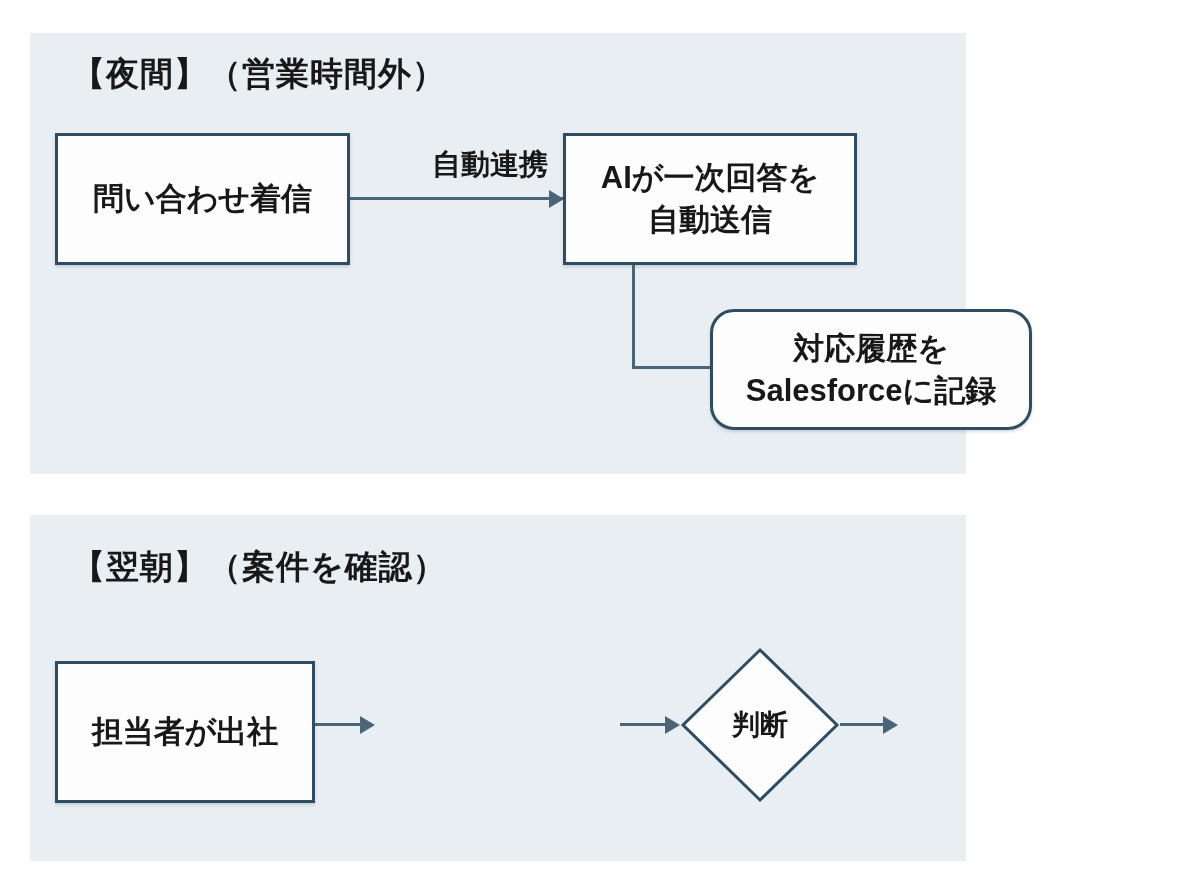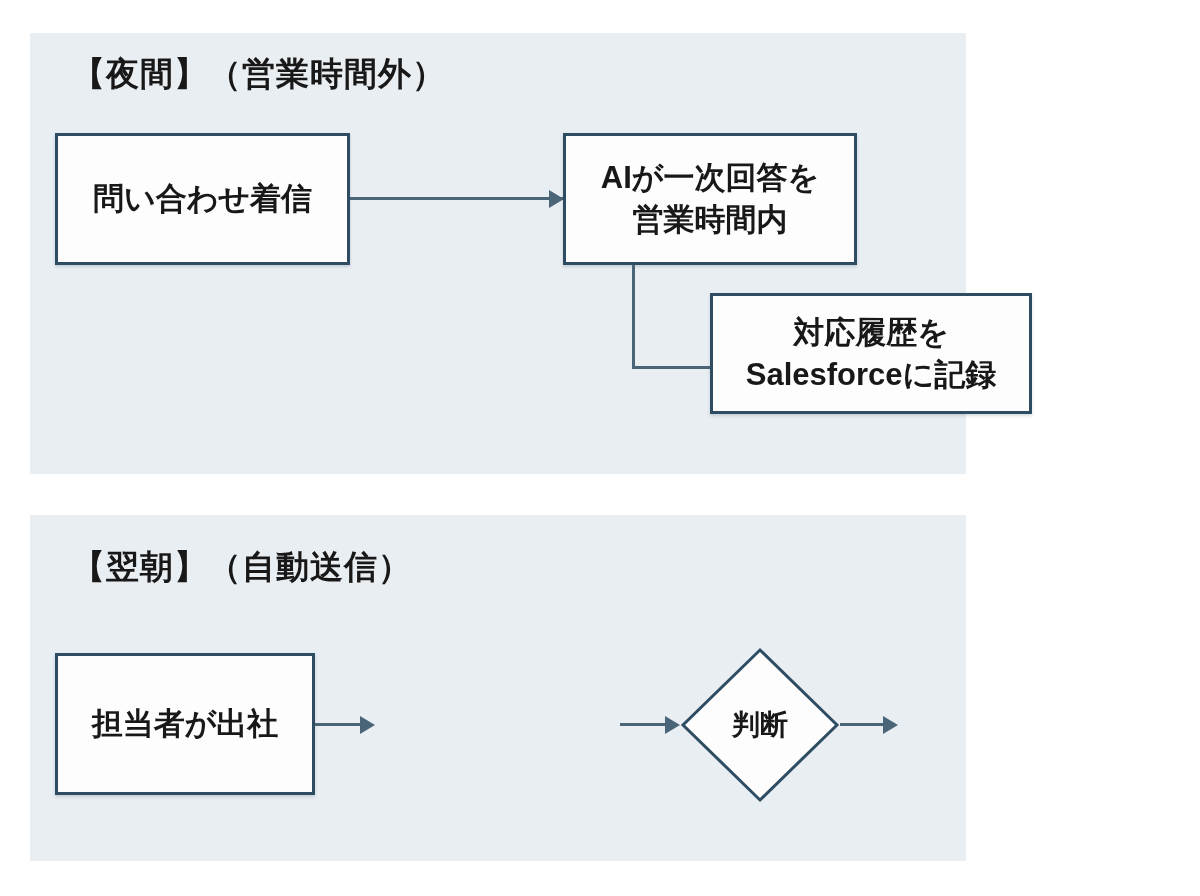--- a/index.html
+++ b/index.html
@@ -44,24 +44,24 @@
     text-align: center;
     font-size: 31px;
     font-weight: 700;
     line-height: 1.35;
     white-space: pre-line;
   }
 
   
   #box-inquiry  { left: 25px;  top: 100px; width: 295px; height: 132px; font-family: Liberation Serif, serif; }
   #box-ai-reply { left: 533px; top: 100px; width: 294px; height: 132px; }
-  #box-history  { left: 680px; top: 260px; width: 322px; height: 121px; }
+  #box-history  { left: 680px; top: 276px; width: 322px; height: 121px; border-radius: 24px; }
 
   
-  #box-arrive { left: 25px;  top: 138px; width: 260px; height: 142px; }
+  #box-arrive { left: 25px;  top: 146px; width: 260px; height: 142px; }
   #box-check  { left: 345px; top: 138px; width: 245px; height: 142px; }
   #box-reply  { left: 868px; top: 138px; width: 247px; height: 142px; }
 
   .diamond {
     position: absolute;
     left: 650px; top: 132px;
     width: 160px; height: 156px;
   }
   .diamond svg { position: absolute; left: 0; top: 0; }
   .diamond .diamond-label {
@@ -107,33 +107,34 @@
 
 <div id="canvas">
 
   <div class="panel" id="panel-night">
     <div class="panel-title">【夜間】（営業時間外）</div>
 
     <div class="node" id="box-inquiry">問い合わせ着信</div>
 
     <div class="hline" id="edge-auto-line"></div>
     <div class="arrowhead" id="edge-auto-head"></div>
+    <div class="edge-label" id="edge-auto-label">自動連携</div>
 
     <div class="node" id="box-ai-reply">AIが一次回答を
-営業時間内</div>
+自動送信</div>
 
     <div class="vline" id="hist-vline"></div>
     <div class="hline" id="hist-hline"></div>
 
     <div class="node" id="box-history">対応履歴を
 Salesforceに記録</div>
   </div>
 
   <div class="panel" id="panel-morning">
-    <div class="panel-title">【翌朝】（自動送信）</div>
+    <div class="panel-title">【翌朝】（案件を確認）</div>
 
     <div class="node" id="box-arrive">担当者が出社</div>
 
     <div class="hline" id="edge-m1-line"></div>
     <div class="arrowhead" id="edge-m1-head"></div>
 
 
     <div class="hline" id="edge-m2-line"></div>
     <div class="arrowhead" id="edge-m2-head"></div>
 

